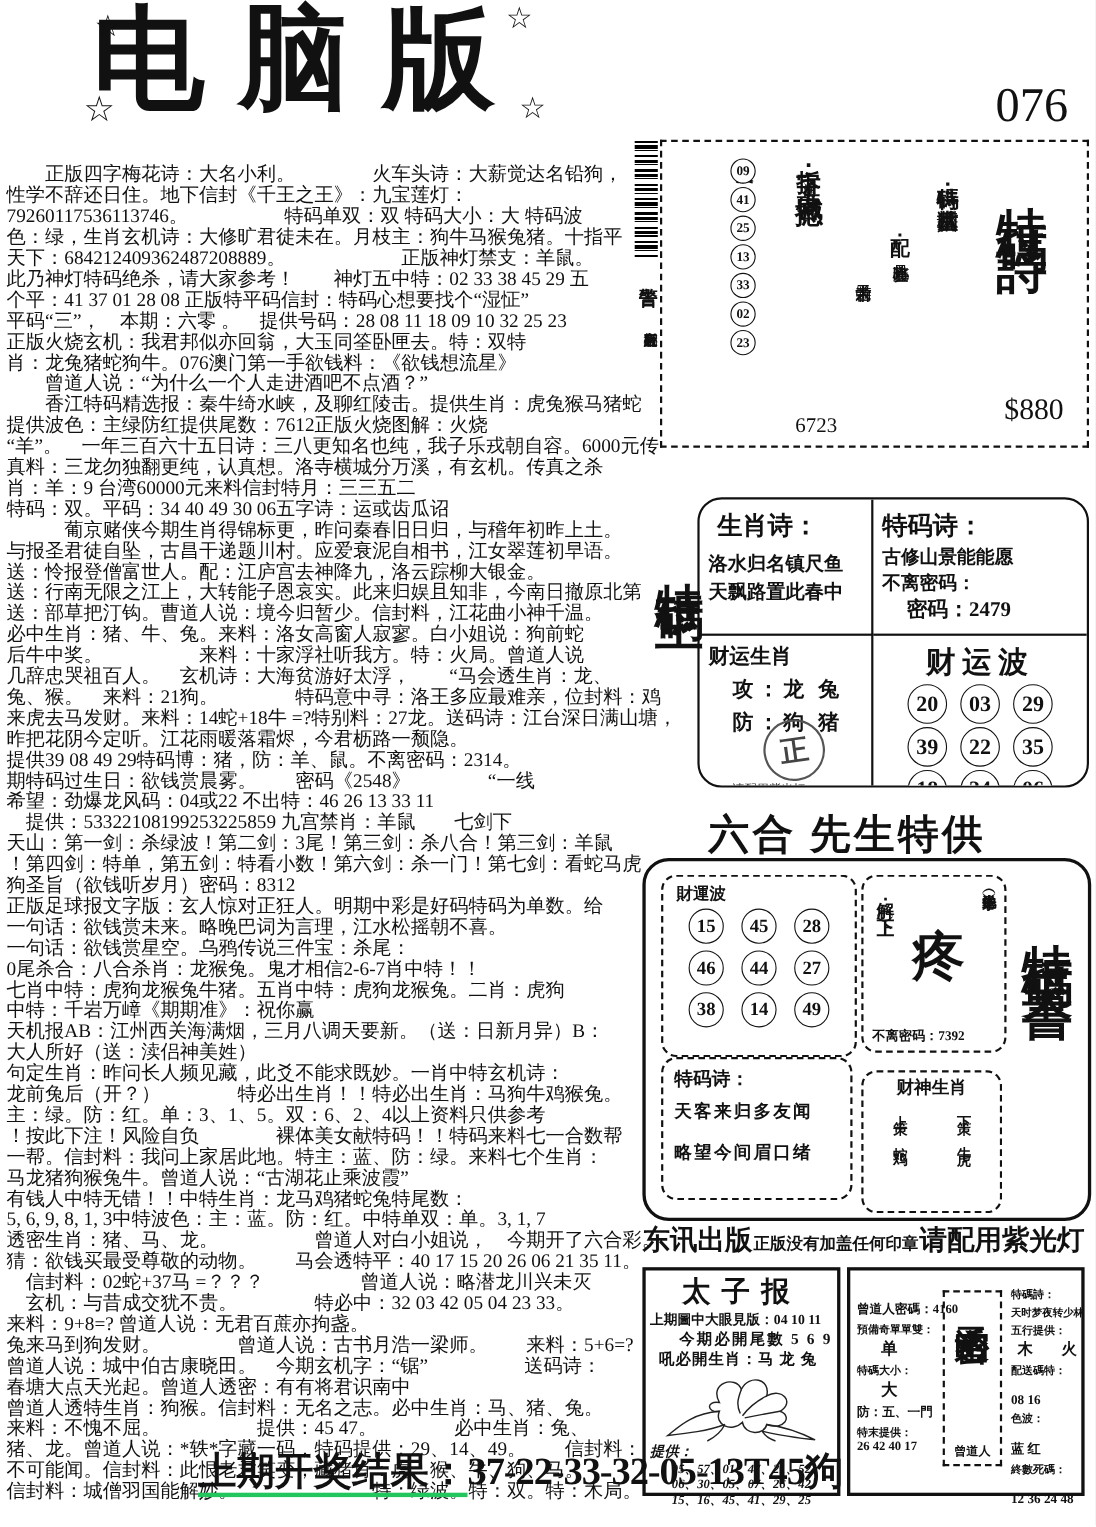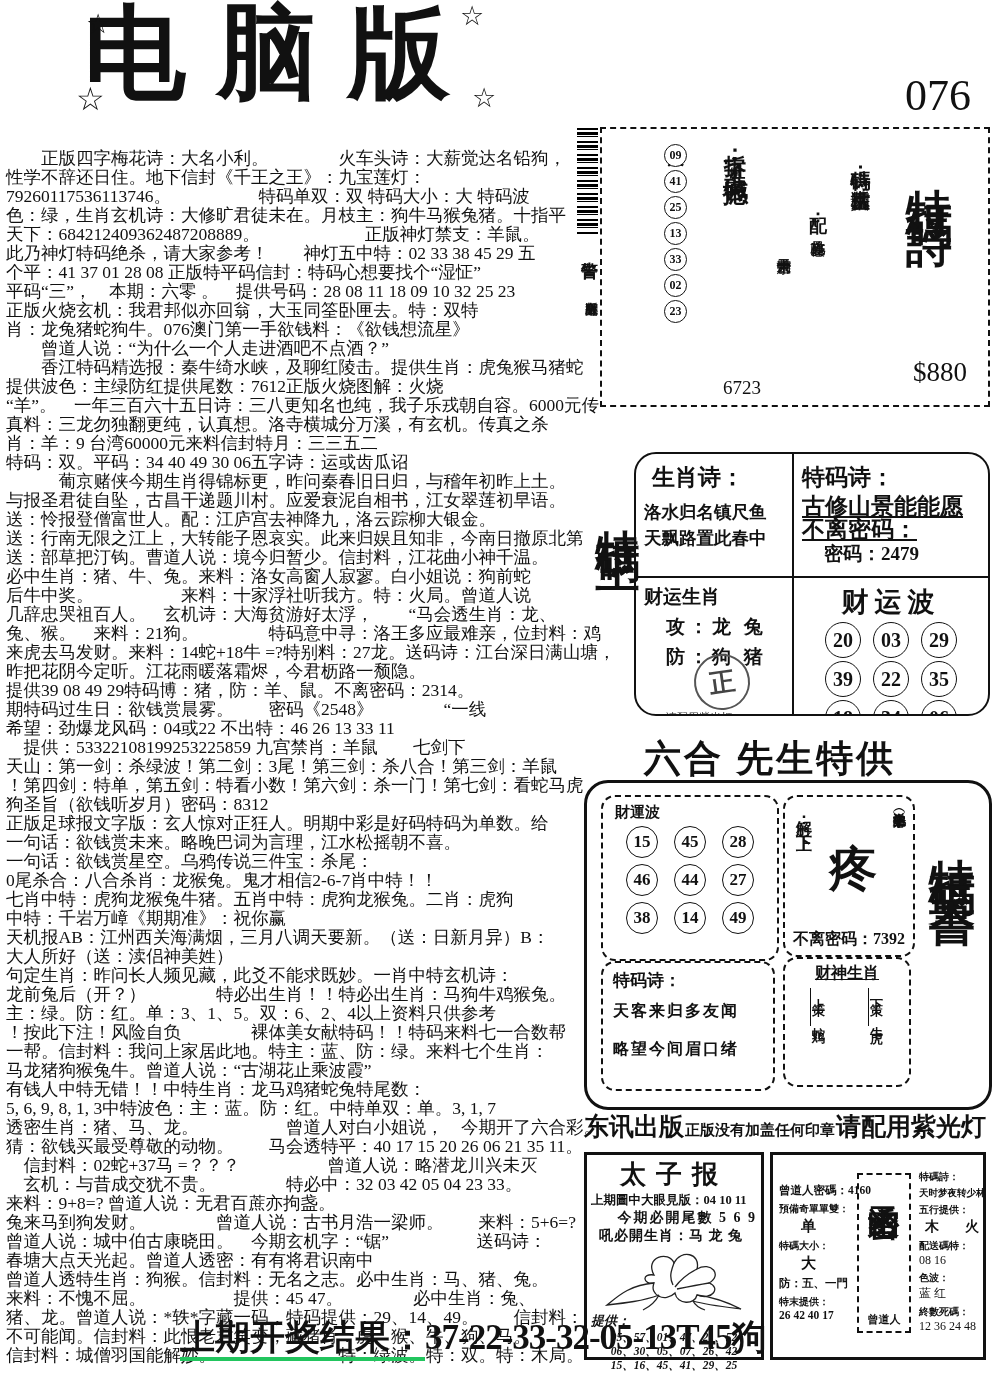--- a/index.html
+++ b/index.html
@@ -56,21 +56,21 @@
   
   #poem-box{left:634px;top:452px;width:352px;height:260px;border:2.5px solid #111;border-radius:22px;
             display:grid;grid-template-columns:158px 1fr;grid-template-rows:124px 1fr;overflow:hidden;}
   .pb-cell{padding:6px 8px;position:relative;}
   #pb-tl{border-right:2px solid #111;border-bottom:2px solid #111;}
   #pb-tr{border-bottom:2px solid #111;}
   #pb-bl{border-right:2px solid #111;}
   #pb-tl .h{font-size:23px;font-weight:bold;margin:2px 0 6px 8px;}
   #pb-tl .l{font-size:17.5px;font-weight:bold;line-height:26px;}
   #pb-tr .h{font-size:23px;font-weight:bold;margin:2px 0 2px 0;}
-  #pb-tr .l{font-size:23px;font-weight:bold;line-height:23px;text-decoration:underline;}
+  #pb-tr .l{font-size:17px;font-weight:bold;line-height:23px;}
   #pb-tr .m{font-size:19px;font-weight:bold;margin-left:22px;}
   #pb-bl .h{font-size:19px;font-weight:bold;}
   #pb-bl .l{font-size:19px;font-weight:bold;margin:4px 0 0 22px;letter-spacing:4px;}
   #stamp{position:absolute;left:58px;top:76px;width:52px;height:52px;border:2px solid #555;border-radius:50%;
          display:flex;align-items:center;justify-content:center;color:#444;transform:rotate(-8deg);}
   #stamp span{font-size:26px;font-weight:bold;}
   #pb-bl .note{position:absolute;left:30px;top:132px;font-size:11px;color:#333;}
   #pb-br .h{font-size:27px;font-weight:bold;text-align:center;letter-spacing:6px;margin:0;}
   .circ-grid{display:grid;grid-template-columns:repeat(3,auto);justify-content:center;}
   #pb-br .circ-grid{gap:3px 12px;margin-top:2px;}
@@ -79,26 +79,26 @@
   #liuhe-title{left:644px;top:734px;font-size:37px;font-weight:900;letter-spacing:3px;}
   #liuhe-box{left:584px;top:780px;width:402px;height:324px;border:3px solid #111;border-radius:24px;}
   .dash-box{position:absolute;border:2px dashed #111;border-radius:14px;}
   #lh-caiyunbo{left:14px;top:12px;width:174px;height:158px;padding:4px 0 0 0;}
   #lh-caiyunbo .label{font-size:15px;font-weight:bold;margin:2px 0 4px 12px;}
   #lh-caiyunbo .circ-grid{gap:6px 16px;}
   #lh-jie{left:196px;top:12px;width:128px;height:158px;}
   #jie-label{position:absolute;left:8px;top:10px;font-size:16px;font-weight:bold;}
   #jie-char{position:absolute;left:44px;top:40px;font-size:48px;font-weight:bold;}
   #songzi{position:absolute;right:5px;top:6px;font-size:13px;font-weight:bold;}
-  #jie-mima{position:absolute;left:8px;bottom:5px;font-size:16px;font-weight:bold;white-space:nowrap;text-align:right;}
+  #jie-mima{position:absolute;left:8px;bottom:5px;font-size:12px;font-weight:bold;white-space:nowrap;text-align:right;}
   #lh-tianshu{left:334px;top:38px;font-size:46px;font-weight:900;letter-spacing:14px;}
   #lh-tema-poem{left:14px;top:178px;width:174px;height:130px;padding:6px 10px;box-sizing:border-box;}
   #lh-tema-poem .h{font-size:17px;font-weight:bold;}
   #lh-tema-poem .l{font-size:16px;font-weight:bold;line-height:38px;letter-spacing:2px;}
-  #lh-caishen{left:196px;top:174px;width:128px;height:130px;padding:4px;box-sizing:border-box;text-decoration:underline;}
+  #lh-caishen{left:196px;top:190px;width:128px;height:130px;padding:4px;box-sizing:border-box;}
   #lh-caishen .h{font-size:16px;font-weight:bold;text-align:center;}
   #lh-caishen .cols{display:flex;justify-content:space-around;margin-top:4px;}
   #lh-caishen .cols .vert{font-size:13px;font-weight:bold;letter-spacing:5px;height:96px;}
   #liuhe-footer{left:584px;top:1110px;width:402px;display:flex;justify-content:space-between;align-items:flex-end;}
   #liuhe-footer .big{font-size:25px;font-weight:bold;}
   #liuhe-footer .mid{font-size:15px;font-weight:bold;padding-bottom:3px;}
 
   
   #taizibao{left:584px;top:1152px;width:180px;height:208px;border:3px solid #111;box-sizing:border-box;padding:2px 4px;}
   #taizibao .h{font-size:26px;font-weight:bold;text-align:center;letter-spacing:10px;}
@@ -116,21 +116,21 @@
   #tmh-left .val{font-size:15px;font-weight:bold;margin:1px 0 3px 22px;}
   #tmh-left .small{font-size:11.5px;font-weight:bold;margin-bottom:4px;white-space:nowrap;}
   #tmh-center{position:absolute;left:84px;top:18px;width:54px;height:160px;border:2px dashed #111;
               display:flex;flex-direction:column;align-items:center;justify-content:space-between;padding:6px 0 4px 0;box-sizing:border-box;}
   #tmh-center .t{font-size:32px;font-weight:bold;line-height:36px;}
   #tmh-center .a{font-size:11px;font-weight:bold;}
   #tmh-right{position:absolute;left:146px;top:12px;width:68px;}
   #tmh-right .lab{font-size:10px;font-weight:bold;white-space:nowrap;margin-top:3px;}
   #tmh-right .poem{font-size:9.5px;font-weight:bold;white-space:nowrap;margin:3px 0;}
   #tmh-right .val{font-size:14px;font-weight:bold;margin:1px 0 1px 6px;letter-spacing:6px;white-space:nowrap;}
-  #tmh-right .num{font-size:12px;font-weight:normal;white-space:nowrap;}
+  #tmh-right .num{font-size:12px;font-weight:bold;white-space:nowrap;margin-top:12px;}
 
   
   #overlay{left:180px;top:1314px;font-size:35px;font-weight:900;white-space:nowrap;z-index:50;
            font-family:"Liberation Serif",serif;}
   #overlay .lbl{border-bottom:4px solid #22c55e;}
   #overlay .val{letter-spacing:-1px;}
 
   
   #disclaimer{left:580px;top:1440px;width:416px;height:26px;background:#404040;color:#fff;
               display:flex;align-items:center;padding:0 3px;box-sizing:border-box;

